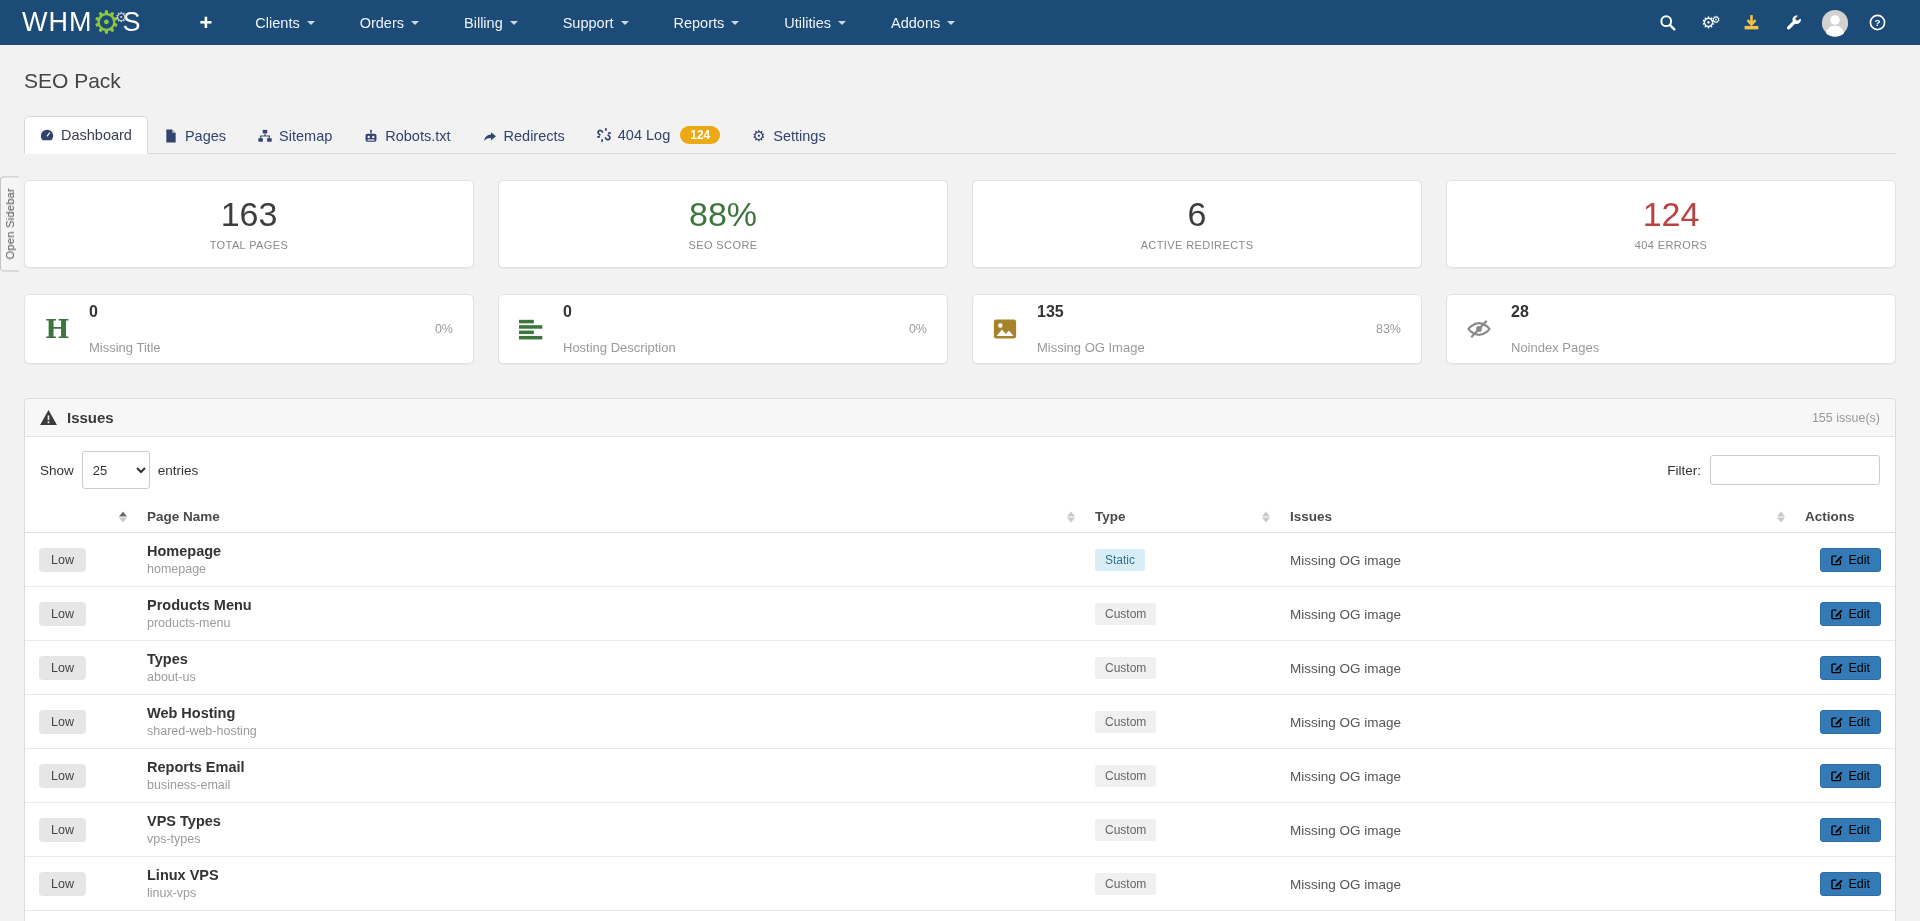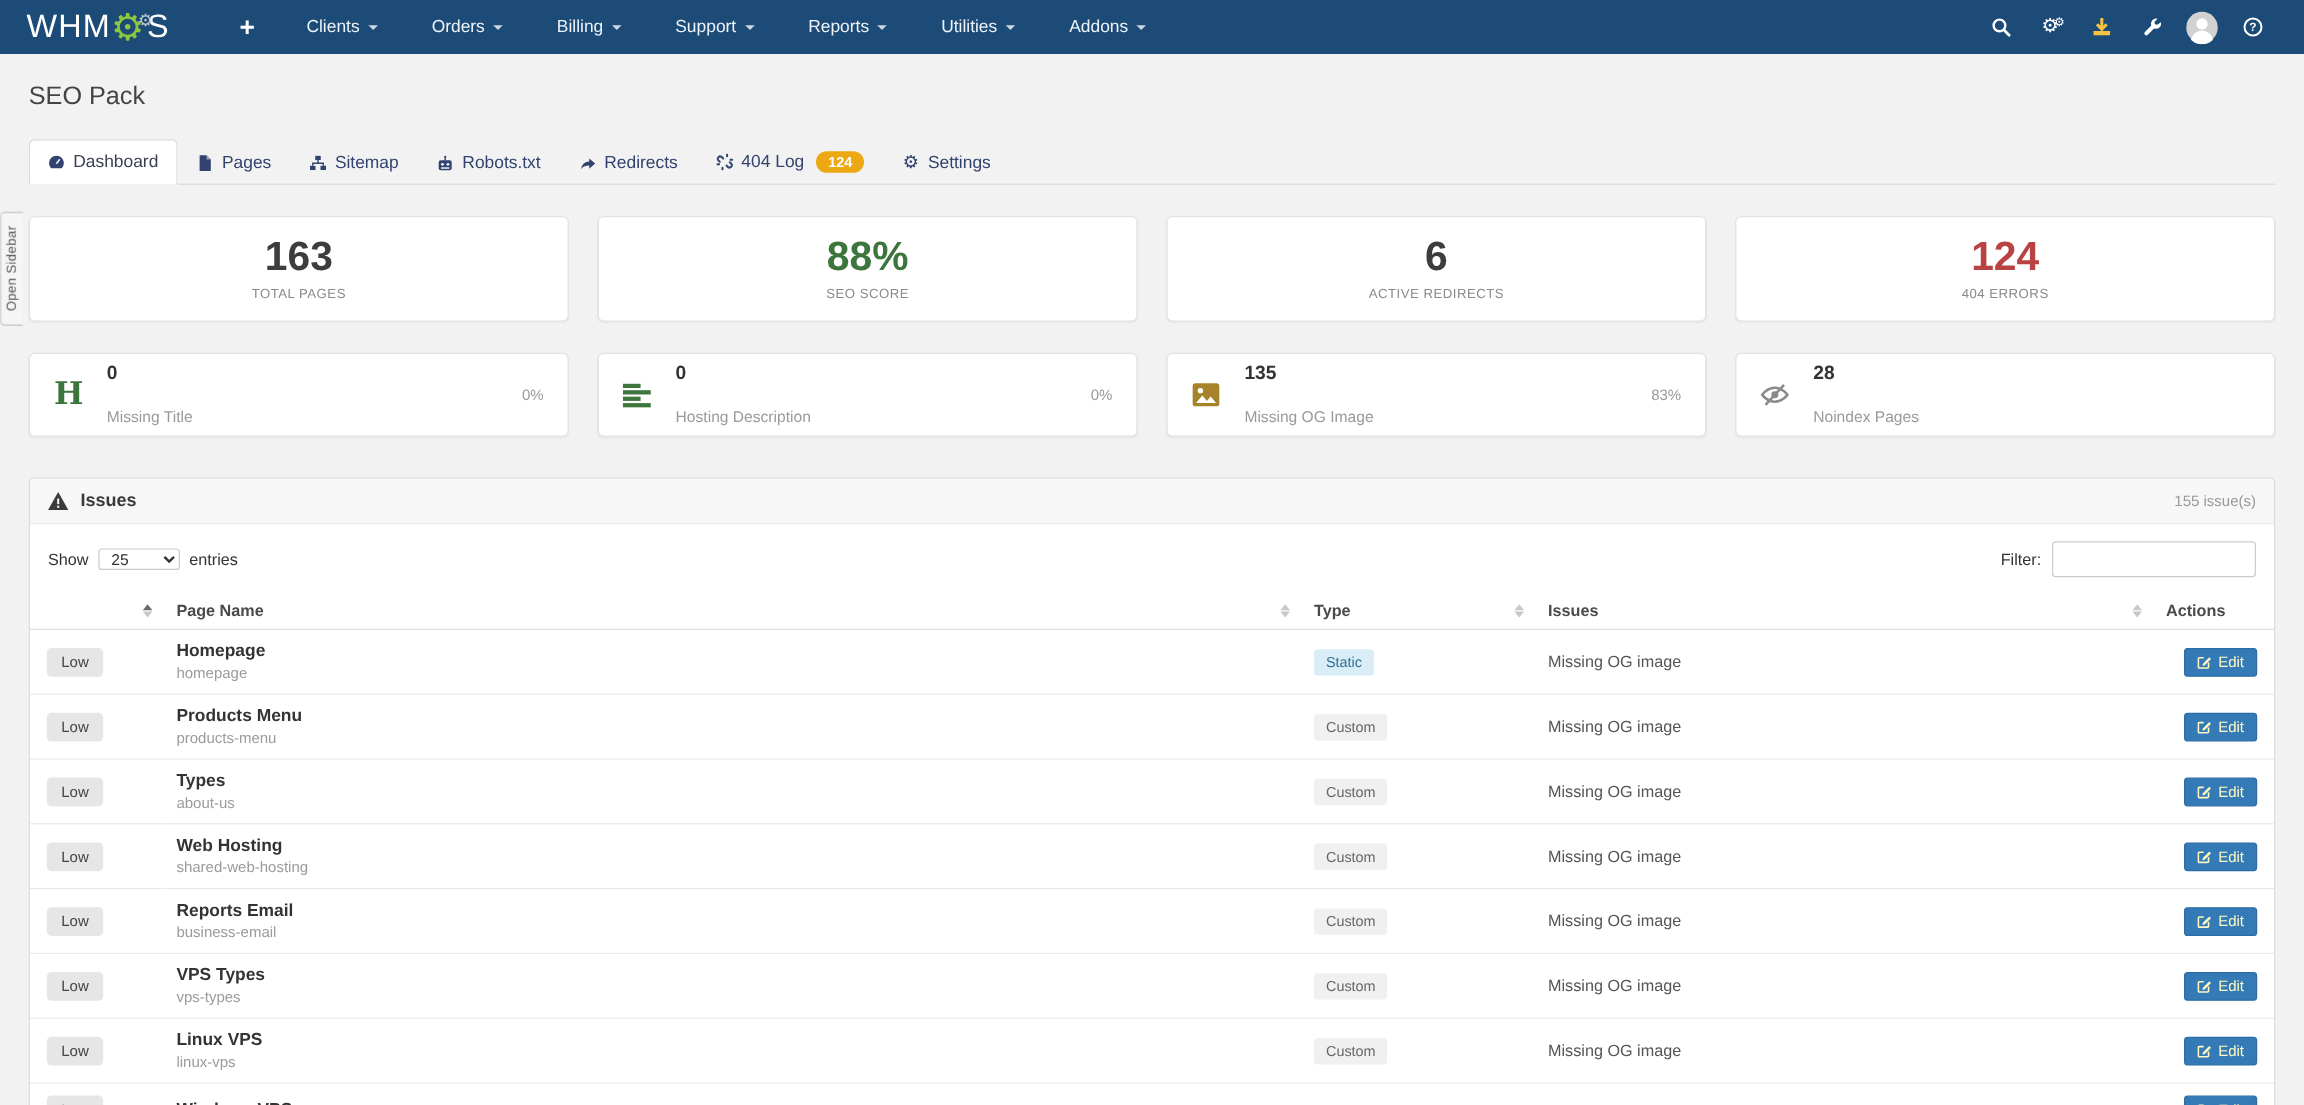--- a/index.html
+++ b/index.html
@@ -43,42 +43,42 @@
   .tab .gear-glyph { font-size:15px; line-height:14px; display:inline-block; }
   .tab.active { background:#fff; border-color:#d9d9d9; border-bottom:1px solid #fff; color:#3a3f51; }
   .tab-badge { background:#eda913; color:#fff; font-size:12px; font-weight:bold;
     padding:2px 10px; border-radius:10px; margin-left:3px; }
 
   
   .stats-row { display:grid; grid-template-columns:repeat(4,1fr); gap:24px; margin-top:26px; }
   .stat-card { background:#fff; border:1px solid #e2e2e2; border-radius:5px; height:88px;
     display:flex; flex-direction:column; align-items:center; justify-content:center;
     box-shadow:0 1px 1px rgba(0,0,0,0.04); }
-  .stat-value { font-size:34px; font-weight:700; line-height:1.05; }
+  .stat-value { font-size:34px; font-weight:400; line-height:1.05; }
   .stat-label { font-size:11px; color:#8a8a8a; margin-top:7px; letter-spacing:.4px; }
   .mini-card { background:#fff; border:1px solid #e2e2e2; border-radius:5px; height:70px;
     display:flex; align-items:center; padding:0 20px; box-shadow:0 1px 1px rgba(0,0,0,0.04); }
   .mini-icon { width:32px; margin-right:12px; display:flex; align-items:center; }
   .mini-icon svg { width:24px; height:22px; }
   .h-glyph { font-family:"DejaVu Serif","Liberation Serif",serif; font-weight:bold; font-size:26px; line-height:1; }
   .mini-num { font-size:16px; font-weight:bold; color:#333; line-height:1.1; }
   .mini-label { font-size:13px; color:#9a9a9a; margin-top:20px; }
   .mini-pct { margin-left:auto; font-size:12.5px; color:#9a9a9a; }
 
   
   .panel { margin-top:34px; background:#fff; border:1px solid #dcdcdc; border-radius:4px; }
   .panel-header { display:flex; align-items:center; padding:10px 15px; background:#f7f7f7;
     border-bottom:1px solid #e3e3e3; border-radius:4px 4px 0 0; }
   .panel-header svg { width:17px; height:15px; color:#3a3a3a; margin-right:10px; }
   .panel-title { font-size:15px; font-weight:bold; color:#3a3a3a; }
   .panel-count { margin-left:auto; font-size:12.5px; color:#999; }
   .table-controls { display:flex; justify-content:space-between; align-items:center;
     padding:14px 15px 2px; }
   .length-ctl { font-size:13.5px; color:#333; display:flex; align-items:center; gap:8px; }
-  .length-ctl select { height:18px; min-width:68px; border:1px solid #ccc; border-radius:3px;
+  .length-ctl select { height:38px; min-width:68px; border:1px solid #ccc; border-radius:3px;
     font-size:13px; color:#333; padding:0 6px; background:#fff; }
   .filter-ctl { font-size:13.5px; color:#333; display:flex; align-items:center; gap:9px; }
   .filter-ctl input { width:170px; height:30px; border:1px solid #ccc; border-radius:3px;
     padding:0 8px; font-size:13px; }
 
   table.issues { width:100%; border-collapse:collapse; table-layout:fixed; margin-top:10px; }
   col.c-sev{width:112px} col.c-type{width:195px} col.c-issues{width:515px} col.c-act{width:100px}
   thead th { text-align:left; font-size:13.5px; font-weight:bold; color:#4a4a4a;
     padding:8px 10px; border-bottom:1px solid #e0e0e0; position:relative; cursor:pointer; }
   .sorters { position:absolute; right:10px; top:50%; transform:translateY(-50%);
@@ -92,21 +92,21 @@
   .badge-low { display:inline-block; background:#e6e6e6; color:#444; font-size:12.5px;
     padding:5px 12px; border-radius:4px; }
   .pg-name { font-size:14.5px; font-weight:bold; color:#333; }
   .pg-slug { font-size:12.5px; color:#9b9b9b; margin-top:3px; }
   .type-badge { display:inline-block; font-size:12px; padding:4px 10px; border-radius:3px; }
   .type-static { background:#d9edf7; color:#31708f; }
   .type-custom { background:#f0f0f0; color:#666; }
   .issue-text { font-size:13.5px; color:#555; }
   td.act { text-align:right; padding-right:14px; }
   .btn-edit { display:inline-flex; align-items:center; gap:5px; background:#337ab7;
-    border:1px solid #2e6da4; color:#fef9c3; font-size:12.5px; padding:4px 10px;
+    border:1px solid #2e6da4; color:#000000; font-size:12.5px; padding:4px 10px;
     border-radius:3px; cursor:pointer; font-family:inherit; }
   .btn-edit svg { width:12px; height:12px; }
 
   
   .sidebar-toggle { position:fixed; left:0; top:176px; background:#f5f5f5;
     border:1px solid #c4c4c4; border-left:none; border-radius:0 4px 4px 0;
     padding:11px 3px; font-size:11px; color:#555; cursor:pointer;
     writing-mode:vertical-rl; transform:rotate(180deg); letter-spacing:.3px; }
 </style>
 </head>

